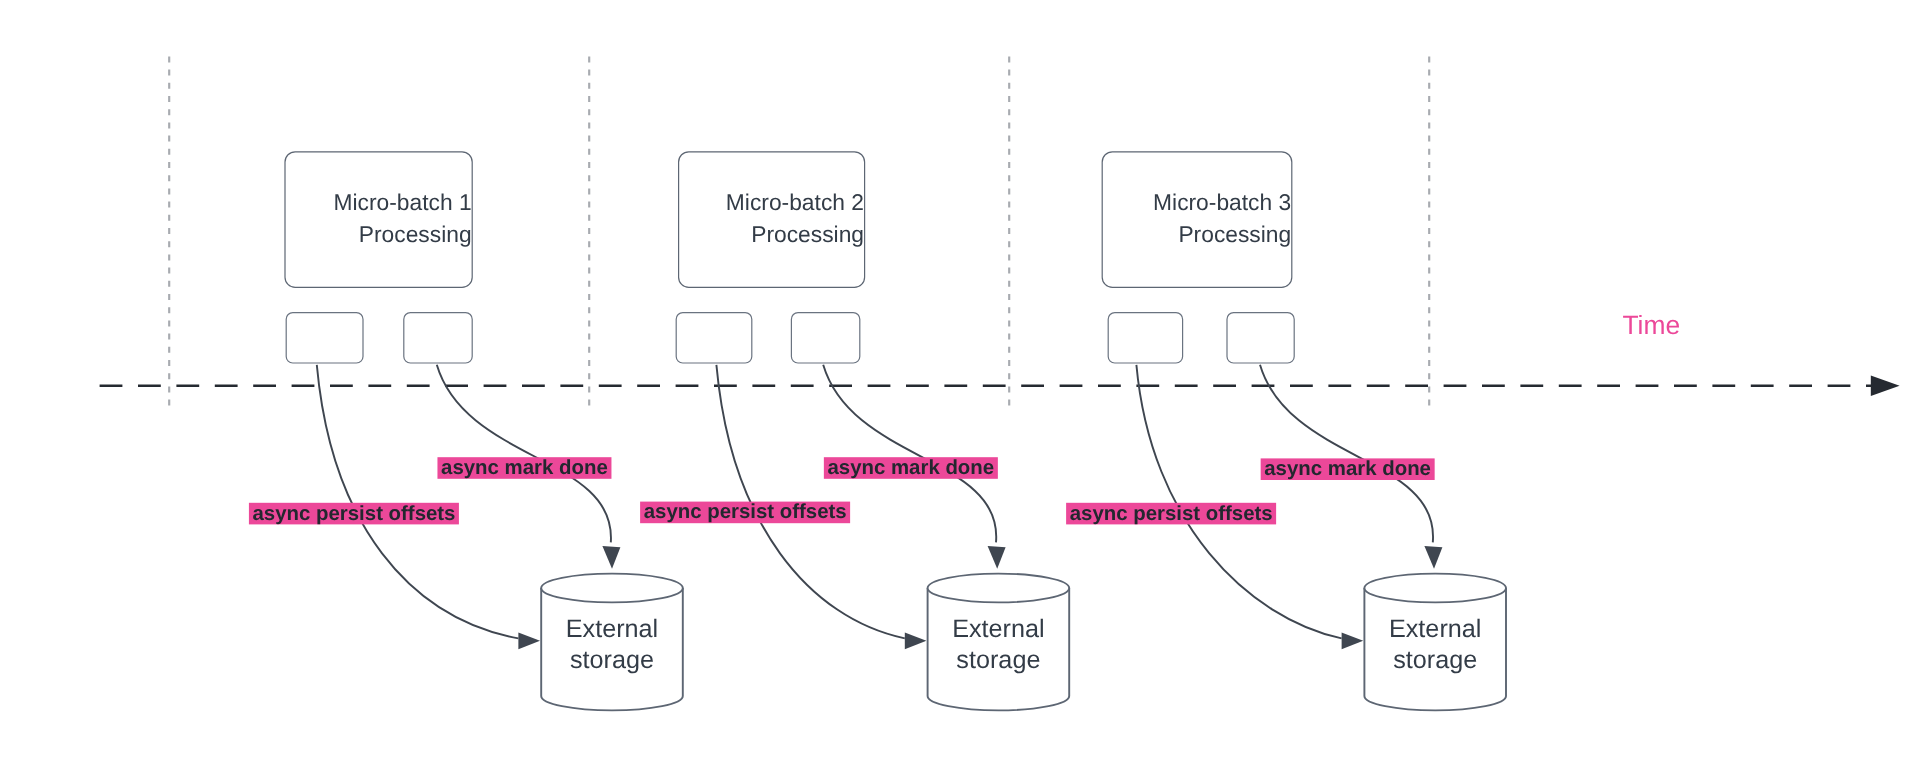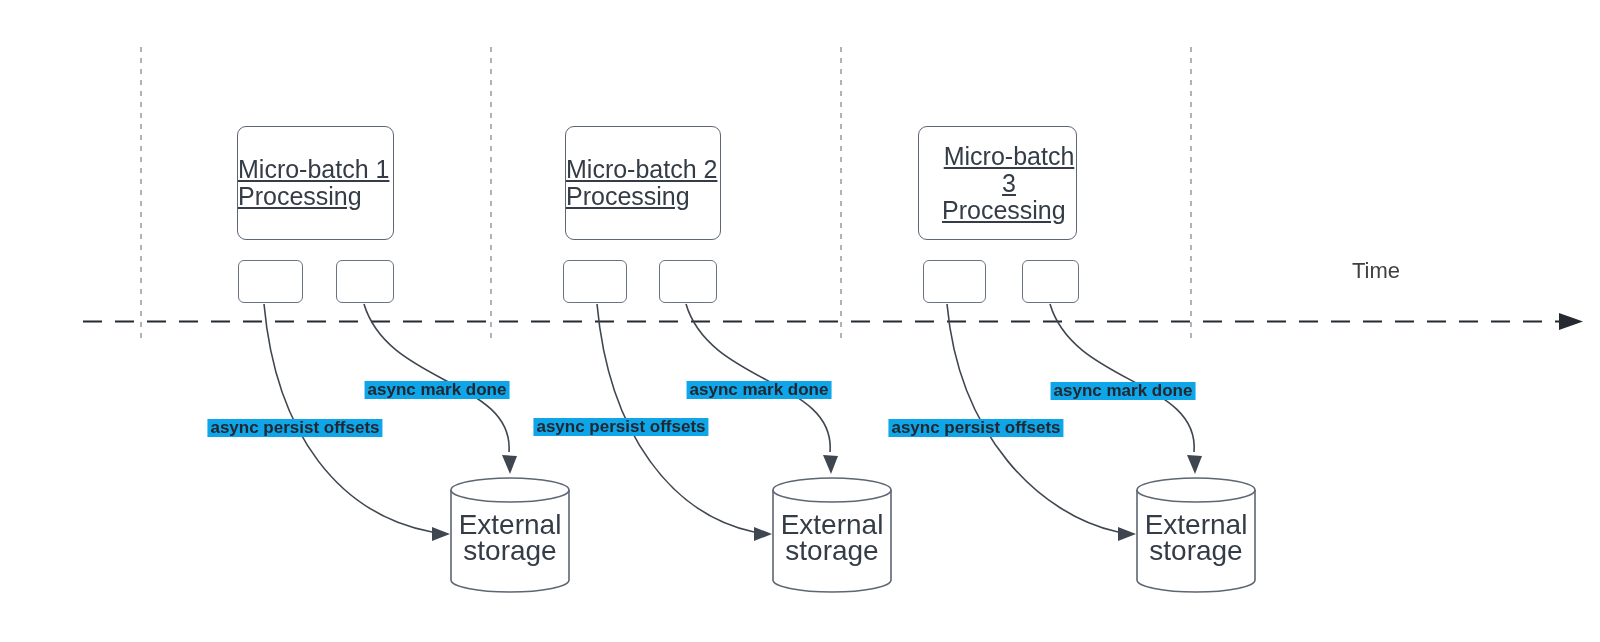--- a/index.html
+++ b/index.html
@@ -5,53 +5,53 @@
   html,body{margin:0;padding:0;background:#ffffff;}
   .canvas{
     position:relative;width:1600px;height:642px;background:#ffffff;overflow:hidden;
     font-family:"Liberation Sans", sans-serif;
   }
   svg.layer{position:absolute;left:0;top:0;z-index:0;}
 
   .main-box{
     position:absolute;z-index:1;box-sizing:border-box;
     border:1.6px solid #5d6673;border-radius:9px;background:#ffffff;
-    display:flex;flex-direction:column;align-items:flex-start;justify-content:center;
-    color:#333c47;font-size:25px;line-height:27px;text-align:center;text-decoration:underline;
+    display:flex;flex-direction:column;align-items:flex-end;justify-content:center;
+    color:#333c47;font-size:19px;line-height:27px;text-align:center;
   }
   #mb1{left:237px;top:126px;width:157px;height:114px;}
   #mb2{left:565px;top:126px;width:156px;height:114px;}
   #mb3{left:918px;top:126px;width:159px;height:114px;padding-left:23px;}
 
   .small-box{
     position:absolute;z-index:1;box-sizing:border-box;top:260px;height:43px;
     border:1.5px solid #6a7380;border-radius:6px;background:#ffffff;
   }
   #sb1a{left:238px;width:65px;} #sb1b{left:336px;width:58px;}
   #sb2a{left:563px;width:64px;} #sb2b{left:659px;width:58px;}
   #sb3a{left:923px;width:63px;} #sb3b{left:1022px;width:57px;}
 
   .async-label{
     position:absolute;z-index:2;transform:translateX(-50%);
-    background:#0ea5e9;padding:0 3px;white-space:nowrap;
+    background:#ec4899;padding:0 3px;white-space:nowrap;
     color:#23272f;font-size:17px;font-weight:bold;line-height:18px;
   }
   #pl1{left:295px;top:419px;} #ml1{left:437px;top:381px;}
   #pl2{left:621px;top:418px;} #ml2{left:759px;top:381px;}
   #pl3{left:976px;top:419px;} #ml3{left:1123px;top:382px;}
 
   .storage-label{
     position:absolute;z-index:2;width:118px;top:512px;text-align:center;
-    color:#333c47;font-size:28px;line-height:26px;
+    color:#333c47;font-size:21px;line-height:26px;
   }
   #st1{left:451px;} #st2{left:773px;} #st3{left:1137px;}
 
   .time-label{
     position:absolute;z-index:2;left:1352px;top:259px;
-    color:#404040;font-size:22px;line-height:24px;
+    color:#ec4899;font-size:22px;line-height:24px;
   }
 </style>
 </head>
 <body>
 
 <div class="canvas">
 
   <svg class="layer" width="1600" height="642" viewBox="0 0 1600 642">
 
     <g stroke="#a8abb0" stroke-width="1.8" stroke-dasharray="5 6" fill="none">

